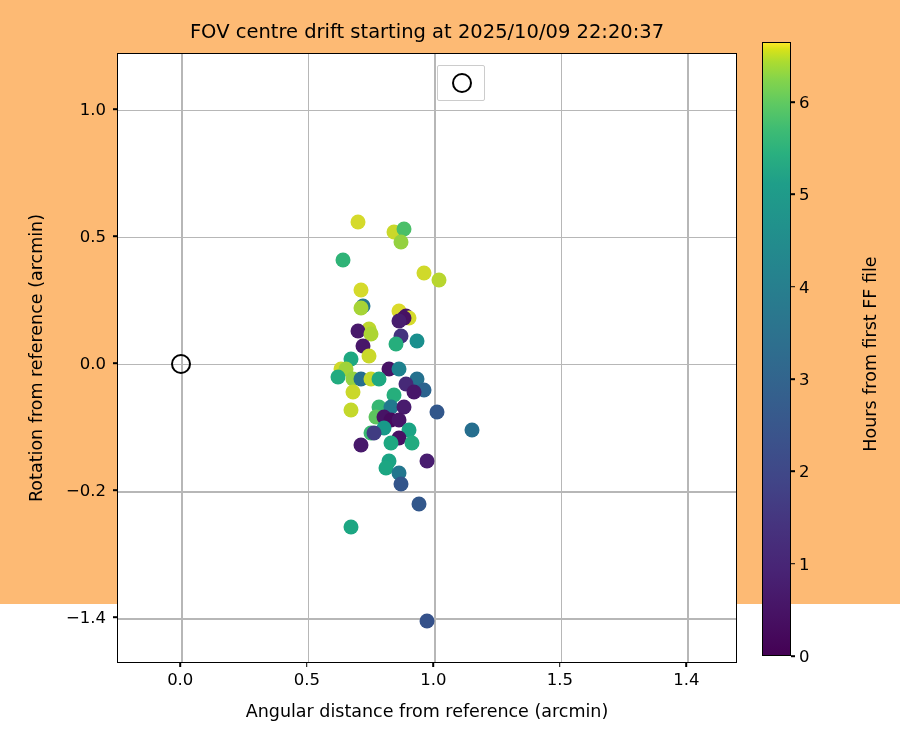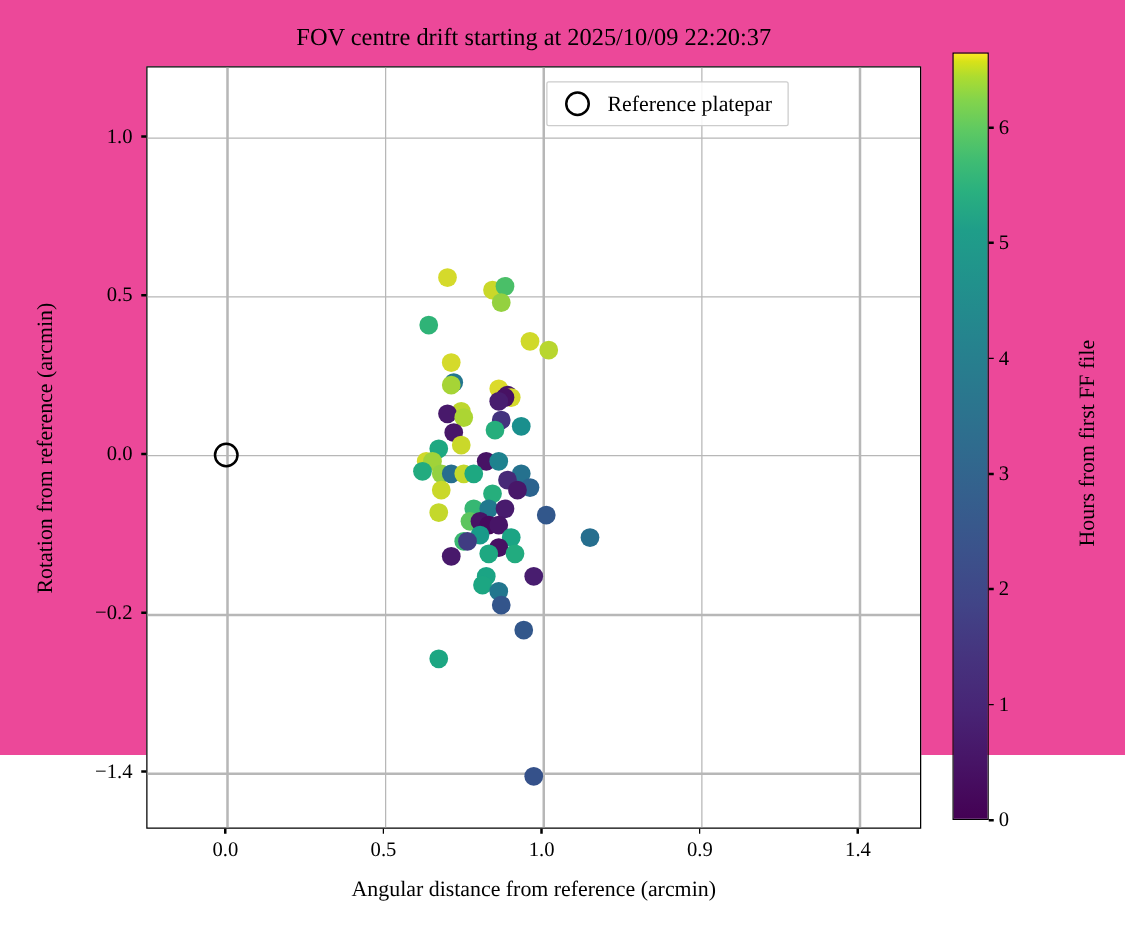--- a/index.html
+++ b/index.html
@@ -10,22 +10,21 @@
   body {
     width: 900px;
     height: 750px;
     font-family: "DejaVu Sans", sans-serif;
     overflow: hidden;
   }
   #figure {
     position: relative;
     width: 900px;
     height: 604px;
-    background: #ec4899;
-    font-family: Liberation Serif, serif;
+    background: #fdba74;
   }
 
   
   #chart-title {
     position: absolute;
     left: 117px;
     top: 20px;
     width: 620px;
     text-align: center;
     font-size: 19.5px;
@@ -291,21 +290,20 @@
         <div class="pt" style="left: 283.429px; top: 429.542px; background: rgb(51, 85, 139);"></div>
         <div class="pt" style="left: 301.143px; top: 449.875px; background: rgb(50, 87, 139);"></div>
         <div class="pt" style="left: 232.816px; top: 472.75px; background: rgb(28, 166, 130);"></div>
         <div class="pt" style="left: 308.735px; top: 566.792px; background: rgb(53, 81, 138);"></div>
       </div>
     <div id="ref-marker" style="left: 63.2653px; top: 310.083px;"></div>
   </div>
 
   <div id="legend">
     <div id="legend-marker"></div>
-    <div id="legend-label">Reference platepar</div>
   </div>
 
   <div id="x-axis"></div>
   <div id="y-axis"></div>
 
   <div id="xlabel">Angular distance from reference (arcmin)</div>
   <div id="ylabel">Rotation from reference (arcmin)</div>
 
   <div id="colorbar-box">
     <div id="colorbar-gradient"></div>
@@ -328,21 +326,21 @@
     </div>
   <div id="cblabel">Hours from first FF file</div>
 
 <div class="xtick-mark" style="left: 180.265px;"></div>
     <div class="xtick-label" style="left: 180.265px;">0.0</div>
     <div class="xtick-mark" style="left: 306.796px;"></div>
     <div class="xtick-label" style="left: 306.796px;">0.5</div>
     <div class="xtick-mark" style="left: 433.327px;"></div>
     <div class="xtick-label" style="left: 433.327px;">1.0</div>
     <div class="xtick-mark" style="left: 559.857px;"></div>
-    <div class="xtick-label" style="left: 559.857px;">0.9</div>
+    <div class="xtick-label" style="left: 559.857px;">1.5</div>
     <div class="xtick-mark" style="left: 686.388px;"></div>
     <div class="xtick-label" style="left: 686.388px;">1.4</div>
     <div class="ytick-mark" style="top: 108.917px;"></div>
     <div class="ytick-label" style="top: 108.917px;">1.0</div>
     <div class="ytick-mark" style="top: 236px;"></div>
     <div class="ytick-label" style="top: 236px;">0.5</div>
     <div class="ytick-mark" style="top: 363.083px;"></div>
     <div class="ytick-label" style="top: 363.083px;">0.0</div>
     <div class="ytick-mark" style="top: 490.167px;"></div>
     <div class="ytick-label" style="top: 490.167px;">−0.2</div>

